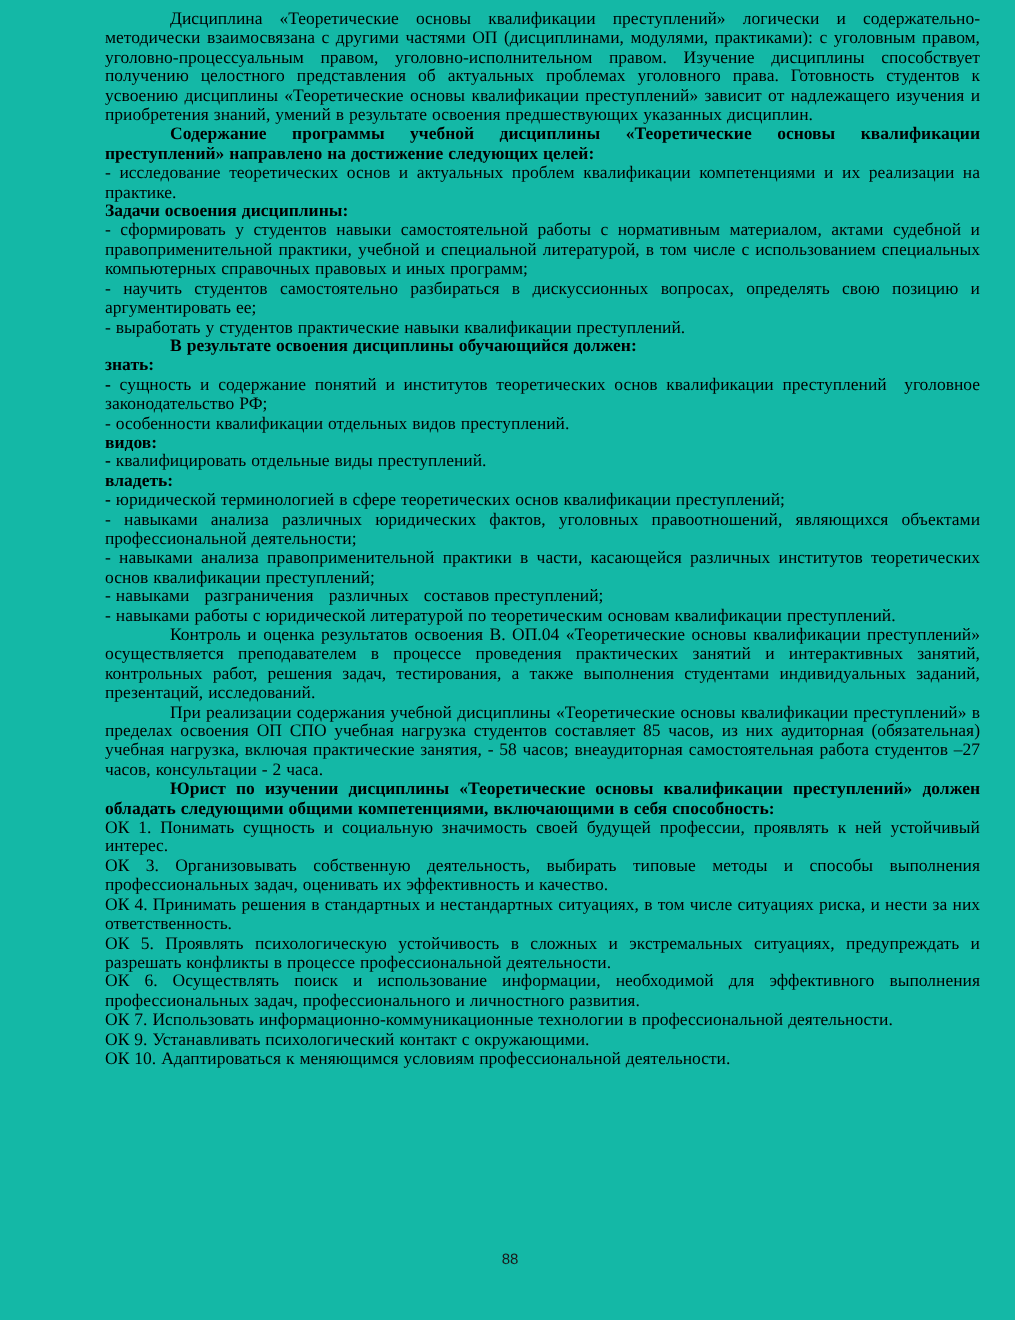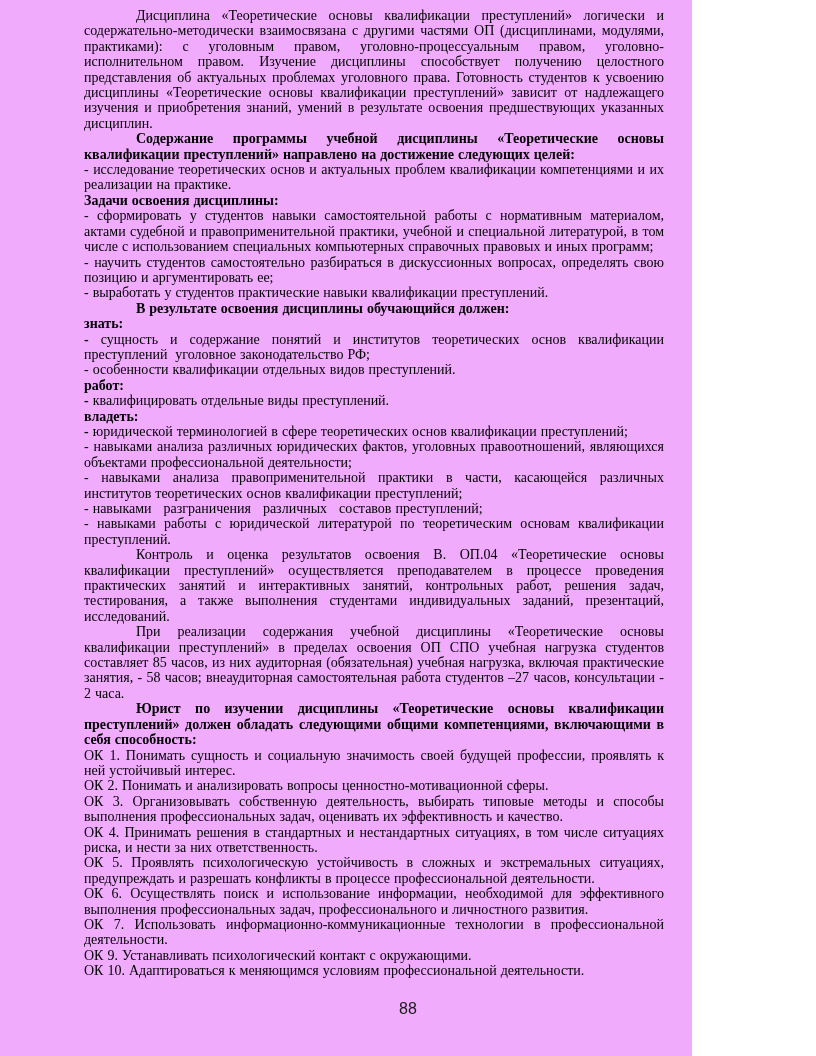--- a/index.html
+++ b/index.html
@@ -2,23 +2,23 @@
 <html lang="ru"><head>
 <meta charset="utf-8">
 <style>
   html, body {
     margin: 0;
     padding: 0;
     background: #ffffff;
   }
   .page {
     position: relative;
-    width: 692px;
+    width: 812px;
     height: 1056px;
-    background: #f0abfc;
+    background: #14b8a6;
     box-sizing: border-box;
     padding: 8px 28px 0 84px;
     overflow: hidden;
     font-family: "Liberation Serif", serif;
     color: #000000;
   }
   .doc p {
     margin: 0;
     padding: 0;
     font-size: 14px;
@@ -31,53 +31,52 @@
   .doc p.b  { font-weight: bold; }
   .doc p.pre { white-space: pre-wrap; }
   .doc b.lead { font-weight: bold; }
   .page-number {
     position: absolute;
     top: 1000px;
     left: 0;
     width: 816px;
     text-align: center;
     font-family: "Liberation Sans", sans-serif;
-    font-size: 16px;
+    font-size: 12px;
     color: #1a1a1a;
   }
 </style>
 </head>
 <body>
 
 <div class="page">
   <div class="doc" id="doc-body">
       <p class="indent">Дисциплина «Теоретические основы квалификации преступлений» логически и содержательно-методически взаимосвязана с другими частями ОП (дисциплинами, модулями, практиками): с уголовным правом, уголовно-процессуальным правом, уголовно-исполнительном правом. Изучение дисциплины способствует получению целостного представления об актуальных проблемах уголовного права. Готовность студентов к усвоению дисциплины «Теоретические основы квалификации преступлений» зависит от надлежащего изучения и приобретения знаний, умений в результате освоения предшествующих указанных дисциплин.</p>
       <p class="bi indent">Содержание программы учебной дисциплины «Теоретические основы квалификации преступлений» направлено на достижение следующих целей:</p>
       <p>- исследование теоретических основ и актуальных проблем квалификации компетенциями и их реализации на практике.</p>
       <p class="bi">Задачи освоения дисциплины:</p>
       <p>- сформировать у студентов навыки самостоятельной работы с нормативным материалом, актами судебной и правоприменительной практики, учебной и специальной литературой, в том числе с использованием специальных компьютерных справочных правовых и иных программ;</p>
       <p>- научить студентов самостоятельно разбираться в дискуссионных вопросах, определять свою позицию и аргументировать ее;</p>
       <p>- выработать у студентов практические навыки квалификации преступлений.</p>
       <p class="bi indent">В результате освоения дисциплины обучающийся должен:</p>
       <p class="b">знать:</p>
       <p class="pre"><b class="lead">-</b> сущность и содержание понятий и институтов теоретических основ квалификации преступлений  уголовное законодательство РФ;</p>
       <p>- особенности квалификации отдельных видов преступлений.</p>
-      <p class="b">работ:</p>
+      <p class="b">видов:</p>
       <p><b class="lead">-</b> квалифицировать отдельные виды преступлений.</p>
       <p class="b">владеть:</p>
       <p><b class="lead">-</b> юридической терминологией в сфере теоретических основ квалификации преступлений;</p>
       <p>- навыками анализа различных юридических фактов, уголовных правоотношений, являющихся объектами профессиональной деятельности;</p>
       <p>- навыками анализа правоприменительной практики в части, касающейся различных институтов теоретических основ квалификации преступлений;</p>
       <p class="pre">- навыками   разграничения   различных   составов преступлений;</p>
       <p>- навыками работы с юридической литературой по теоретическим основам квалификации преступлений.</p>
       <p class="indent">Контроль и оценка результатов освоения В. ОП.04 «Теоретические основы квалификации преступлений» осуществляется преподавателем в процессе проведения практических занятий и интерактивных занятий, контрольных работ, решения задач, тестирования, а также выполнения студентами индивидуальных заданий, презентаций, исследований.</p>
       <p class="indent">При реализации содержания учебной дисциплины «Теоретические основы квалификации преступлений» в пределах освоения ОП СПО учебная нагрузка студентов составляет 85 часов, из них аудиторная (обязательная) учебная нагрузка, включая практические занятия, - 58 часов; внеаудиторная самостоятельная работа студентов –27 часов, консультации - 2 часа.</p>
       <p class="b indent">Юрист по изучении дисциплины «Теоретические основы квалификации преступлений» должен обладать следующими общими компетенциями, включающими в себя способность:</p>
       <p>ОК 1. Понимать сущность и социальную значимость своей будущей профессии, проявлять к ней устойчивый интерес.</p>
-      <p>ОК 2. Понимать и анализировать вопросы ценностно-мотивационной сферы.</p>
       <p>ОК 3. Организовывать собственную деятельность, выбирать типовые методы и способы выполнения профессиональных задач, оценивать их эффективность и качество.</p>
       <p>ОК 4. Принимать решения в стандартных и нестандартных ситуациях, в том числе ситуациях риска, и нести за них ответственность.</p>
       <p>ОК 5. Проявлять психологическую устойчивость в сложных и экстремальных ситуациях, предупреждать и разрешать конфликты в процессе профессиональной деятельности.</p>
       <p>ОК 6. Осуществлять поиск и использование информации, необходимой для эффективного выполнения профессиональных задач, профессионального и личностного развития.</p>
       <p>ОК 7. Использовать информационно-коммуникационные технологии в профессиональной деятельности.</p>
       <p>ОК 9. Устанавливать психологический контакт с окружающими.</p>
       <p>ОК 10. Адаптироваться к меняющимся условиям профессиональной деятельности.</p>
     </div>
   <div class="page-number">88</div>
 </div>

